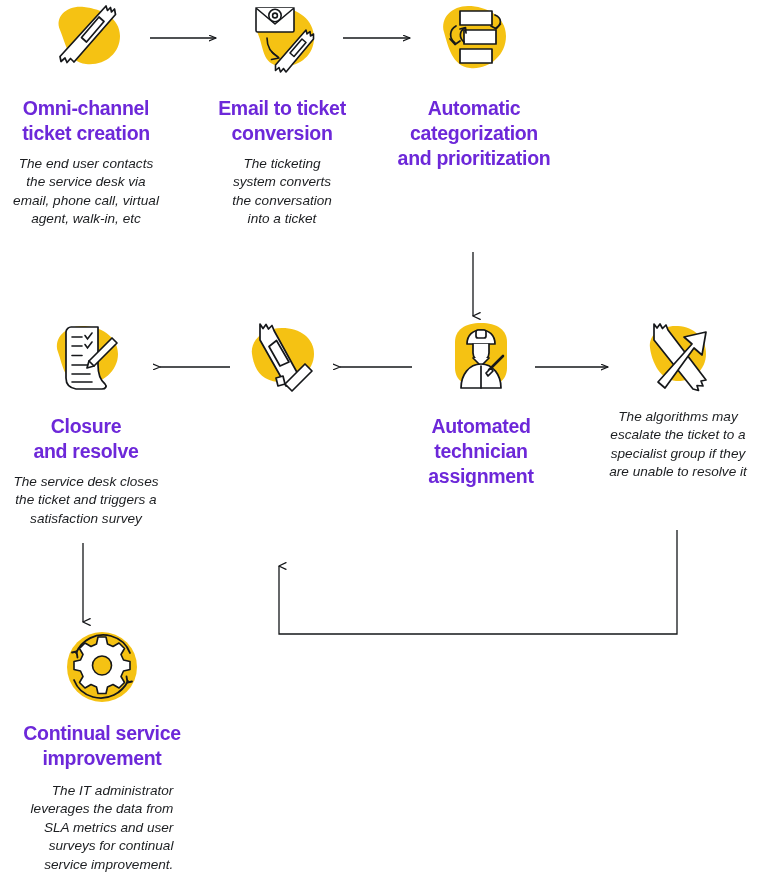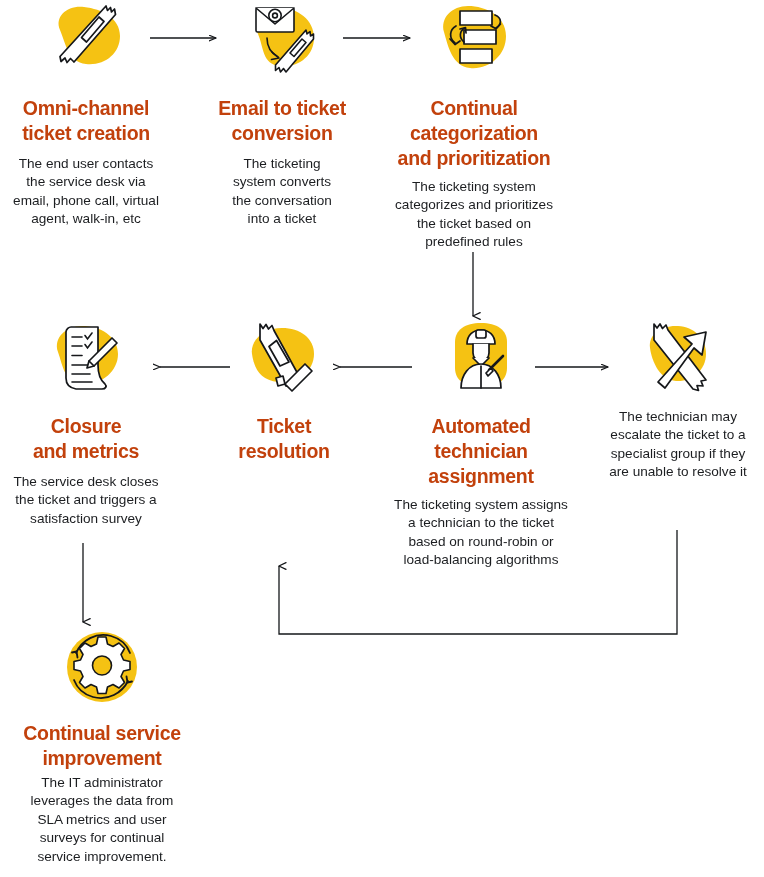--- a/index.html
+++ b/index.html
@@ -48,51 +48,52 @@
     justify-content: center;
   }
 
   .icon-wrap svg { display: block; }
 
   .node-title {
     font-weight: bold;
     font-size: 19.5px;
     line-height: 1.28;
     letter-spacing: -0.3px;
-    color: #c2410c;
+    color: #6d28d9;
     margin-top: 12px;
     white-space: pre-line;
   }
 
   .node-desc {
     font-size: 13.6px;
     line-height: 1.36;
     color: #1c1e21;
     margin-top: 9px;
     white-space: pre-line;
+    font-style: italic;
   }
 
   
   #node-omni        { left: 2px;   top: 0px;   width: 168px; }
   #node-email       { left: 198px; top: 0px;   width: 168px; }
   #node-auto-cat    { left: 388px; top: 0px;   width: 172px; }
 
   #node-closure     { left: 2px;   top: 318px; width: 168px; }
   #node-resolution  { left: 198px; top: 318px; width: 172px; }
   #node-assignment  { left: 386px; top: 318px; width: 190px; }
   #node-escalation  { left: 592px; top: 318px; width: 172px; }
 
   #node-continual   { left: 17px;   top: 625px; width: 170px; }
 
   
   #node-escalation .node-title { margin-top: 12px; }
   #node-escalation .node-desc  { margin-top: 6px; }
   #node-auto-cat   .node-desc  { margin-top: 7px; }
   #node-assignment .node-desc  { margin-top: 7px; }
-  #node-continual  .node-desc  { margin-top: 3px; }
+  #node-continual  .node-desc  { margin-top: 11px; text-align: right; }
 </style>
 </head>
 <body>
 
 <div id="canvas">
 
   <svg id="connectors" viewBox="0 0 764 877" width="764" height="877" aria-hidden="true">
     <defs>
       <marker id="ah-r" markerWidth="9" markerHeight="9" refX="7.5" refY="3.2" orient="auto" markerUnits="userSpaceOnUse">
         <path d="M0.5,0.4 L7.6,3.2 L0.5,6.0" fill="none" stroke="#15171a" stroke-width="1.25" stroke-linecap="round" stroke-linejoin="round"></path>
@@ -186,27 +187,23 @@
 
         <path d="M63,15 C70,18 70,24 64,28" fill="none" stroke="#15171a" stroke-width="1.7" stroke-linecap="round"></path>
         <path d="M68.5,24 L64,28.8 L59,26" fill="none" stroke="#15171a" stroke-width="1.7" stroke-linecap="round" stroke-linejoin="round"></path>
 
         <path d="M24,26 C17,30 17,38 23,43" fill="none" stroke="#15171a" stroke-width="1.7" stroke-linecap="round"></path>
         <path d="M18,39 L23,44.5 L28,41" fill="none" stroke="#15171a" stroke-width="1.7" stroke-linecap="round" stroke-linejoin="round"></path>
         <path d="M33,28 C27,31 27,38 32,42" fill="none" stroke="#15171a" stroke-width="1.7" stroke-linecap="round"></path>
         <path d="M28,29 L33.5,27.5 L34,33" fill="none" stroke="#15171a" stroke-width="1.7" stroke-linecap="round" stroke-linejoin="round"></path>
       </svg>
     </div>
-    <div class="node-title">Continual
+    <div class="node-title">Automatic
 categorization
 and prioritization</div>
-    <div class="node-desc">The ticketing system
-categorizes and prioritizes
-the ticket based on
-predefined rules</div>
   </div>
 
   <div class="node" id="node-closure">
     <div class="icon-wrap">
       <svg width="84" height="84" viewBox="0 0 84 84">
         <path d="M14,34 C9,20 22,8 38,8 C56,8 74,18 74,36 C74,54 56,68 38,66 C20,64 19,48 14,34 Z" fill="#F5C213"></path>
 
         <g fill="#ffffff" stroke="#15171a" stroke-width="1.7" stroke-linejoin="round" stroke-linecap="round">
           <path d="M27,9 C25,9 22,11 22,14 L22,60 C22,66 26,70 32,71 L58,71
                    C62,71 63,68 61,66 C56,62 54,55 54,47 L54,9 Z"></path>
@@ -223,21 +220,21 @@
           <path d="M28,64 L48,64"></path>
         </g>
 
         <g fill="#ffffff" stroke="#15171a" stroke-width="1.7" stroke-linejoin="round" stroke-linecap="round">
           <path d="M68,20 L73,25 L50,48 L43,50 L45,43 Z"></path>
           <path d="M45,43 L50,48"></path>
         </g>
       </svg>
     </div>
     <div class="node-title">Closure
-and metrics</div>
+and resolve</div>
     <div class="node-desc">The service desk closes
 the ticket and triggers a
 satisfaction survey</div>
   </div>
 
   <div class="node" id="node-resolution">
     <div class="icon-wrap">
       <svg width="84" height="84" viewBox="0 0 84 84">
         <path d="M10,36 C8,22 22,10 40,10 C58,10 72,20 72,36 C72,54 54,66 36,64 C18,62 12,50 10,36 Z" fill="#F5C213"></path>
 
@@ -246,22 +243,20 @@
                    L57,58 L52,59 L53.5,64 L48,64 L49.5,69 L44,68 L18,22 Z"></path>
           <path d="M27,28.5 L34.5,22.5 L47,44 L38,48 Z"></path>
         </g>
 
         <g fill="#ffffff" stroke="#15171a" stroke-width="1.7" stroke-linejoin="round" stroke-linecap="round">
           <path d="M63,46 L70,53 L50,73 L43,66 Z"></path>
           <path d="M43,66 L36,68 L34,60 L41,58 Z"></path>
         </g>
       </svg>
     </div>
-    <div class="node-title">Ticket
-resolution</div>
   </div>
 
   <div class="node" id="node-assignment">
     <div class="icon-wrap">
       <svg width="84" height="84" viewBox="0 0 84 84">
         <path d="M16,24 C16,12 26,5 42,5 C58,5 68,12 68,24 L68,50
                  C68,62 58,70 42,70 C26,70 16,62 16,50 Z" fill="#F5C213"></path>
         <g fill="#ffffff" stroke="#15171a" stroke-width="1.7" stroke-linejoin="round" stroke-linecap="round">
 
           <path d="M28,26 C28,17 34,12 42,12 C50,12 56,17 56,26 Z"></path>
@@ -274,42 +269,38 @@
           <path d="M42,48 L42,70"></path>
 
           <path d="M50,52 L64,38" stroke-width="2.6"></path>
           <path d="M47,55 L52,50 L54,53 L49,58 Z"></path>
         </g>
       </svg>
     </div>
     <div class="node-title">Automated
 technician
 assignment</div>
-    <div class="node-desc">The ticketing system assigns
-a technician to the ticket
-based on round-robin or
-load-balancing algorithms</div>
   </div>
 
   <div class="node" id="node-escalation">
     <div class="icon-wrap">
       <svg width="84" height="84" viewBox="0 0 84 84">
         <path d="M14,30 C12,16 26,7 42,8 C58,9 70,20 70,36 C70,52 56,64 40,63 C24,62 16,44 14,30 Z" fill="#F5C213"></path>
 
         <g fill="#ffffff" stroke="#15171a" stroke-width="1.7" stroke-linejoin="round" stroke-linecap="round">
           <path d="M18,6 L21,10 L24,6 L26.5,10.5 L30,7 L32,12
                    L70,62 L65,63 L67,68 L61,67.5 L62.5,72.5 L57,71 L18,22 Z"></path>
         </g>
 
         <g fill="#ffffff" stroke="#15171a" stroke-width="1.7" stroke-linejoin="round" stroke-linecap="round">
           <path d="M22,64 L56,26 L48,19 L70,14 L66,37 L58,30 L29,70 Z"></path>
         </g>
       </svg>
     </div>
-    <div class="node-desc">The technician may
+    <div class="node-desc">The algorithms may
 escalate the ticket to a
 specialist group if they
 are unable to resolve it</div>
   </div>
 
   <div class="node" id="node-continual">
     <div class="icon-wrap">
       <svg width="84" height="84" viewBox="0 0 84 84">
         <circle cx="42" cy="42" r="35" fill="#F5C213"></circle>
 

